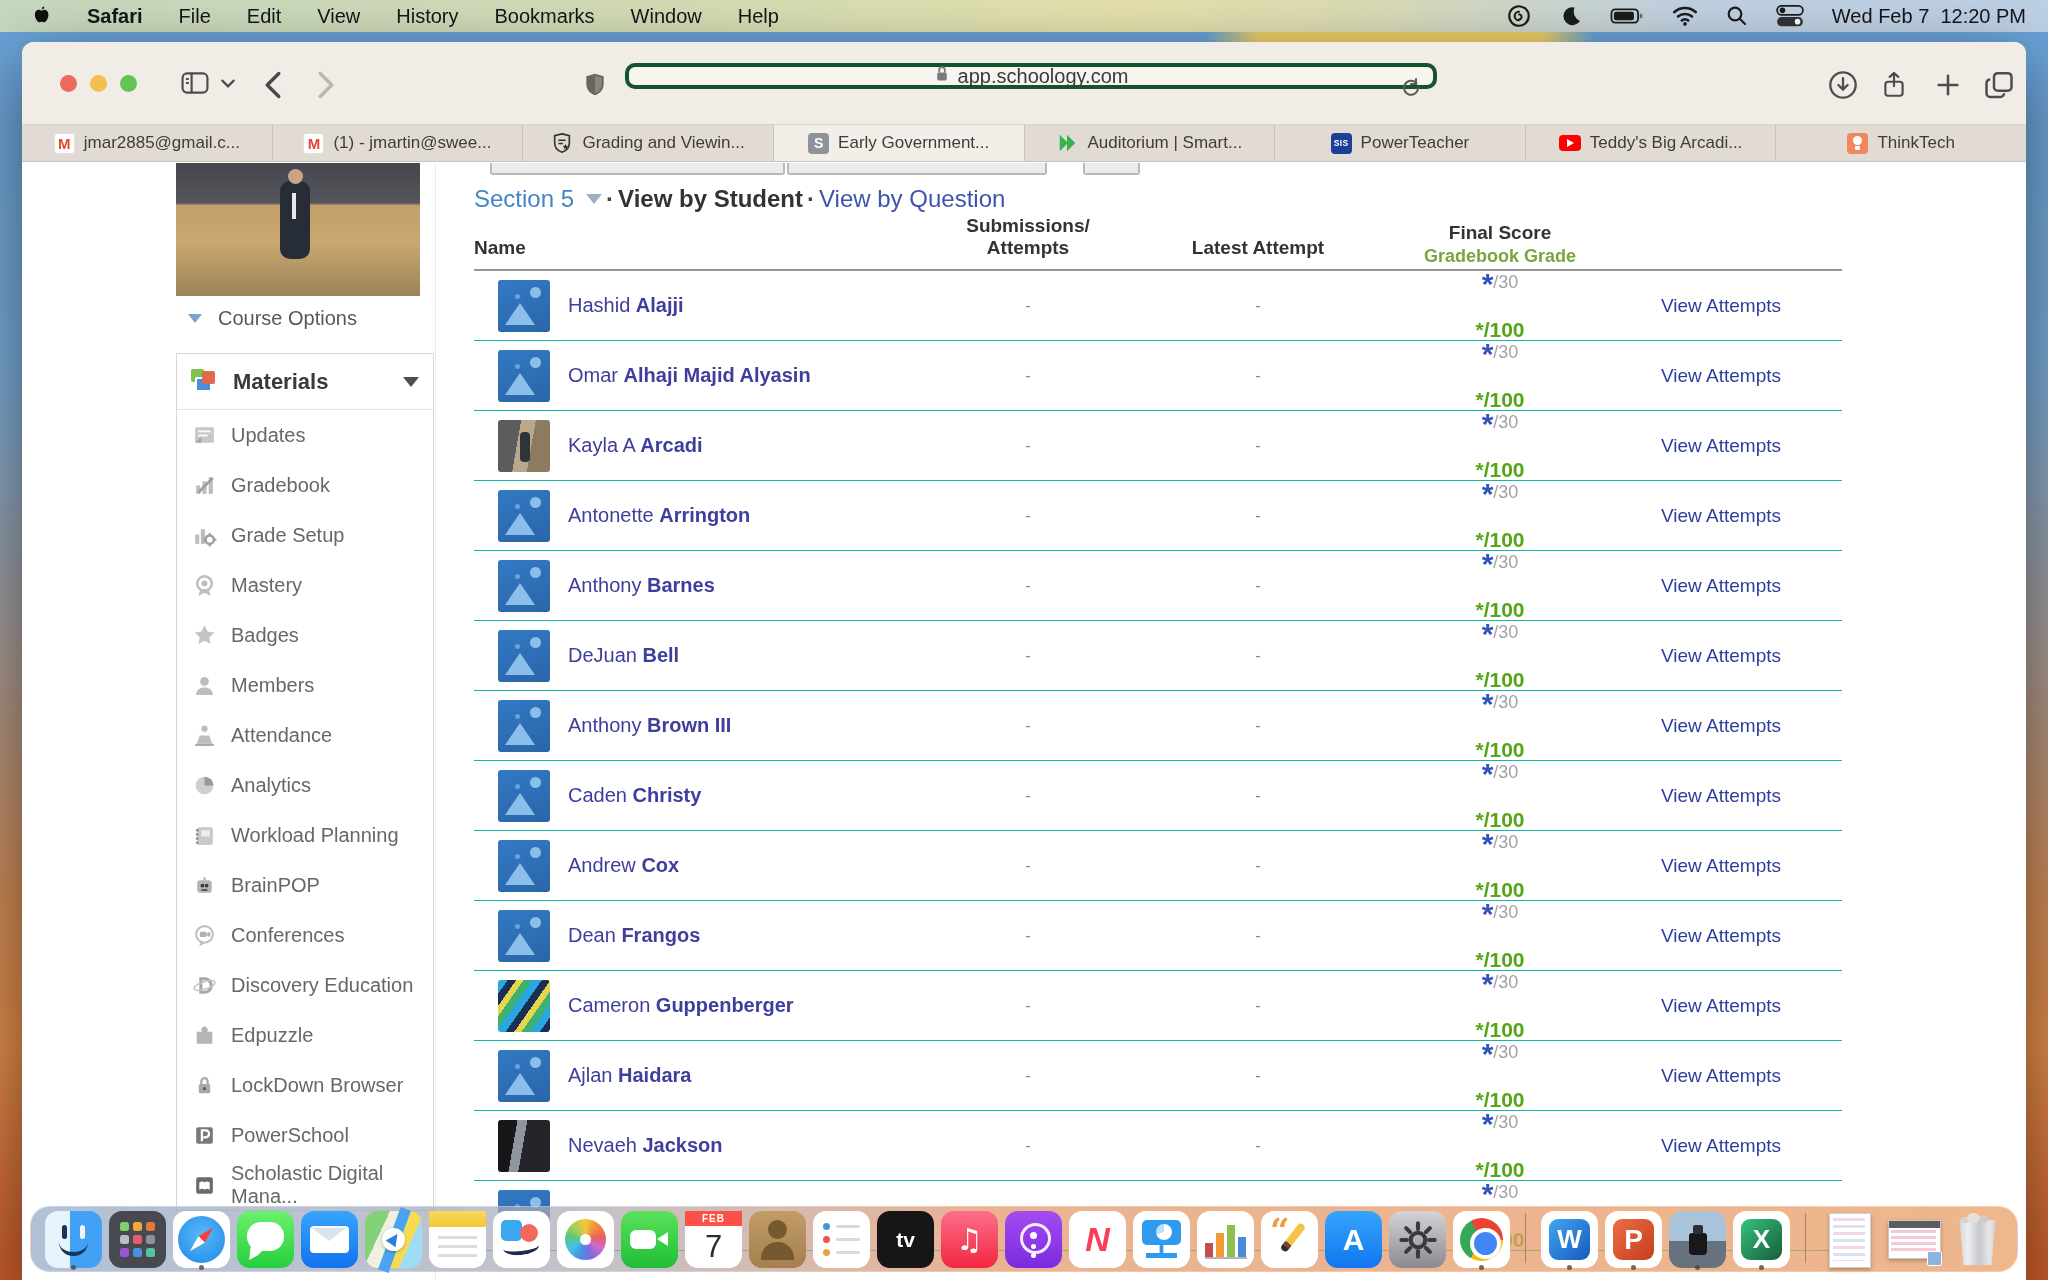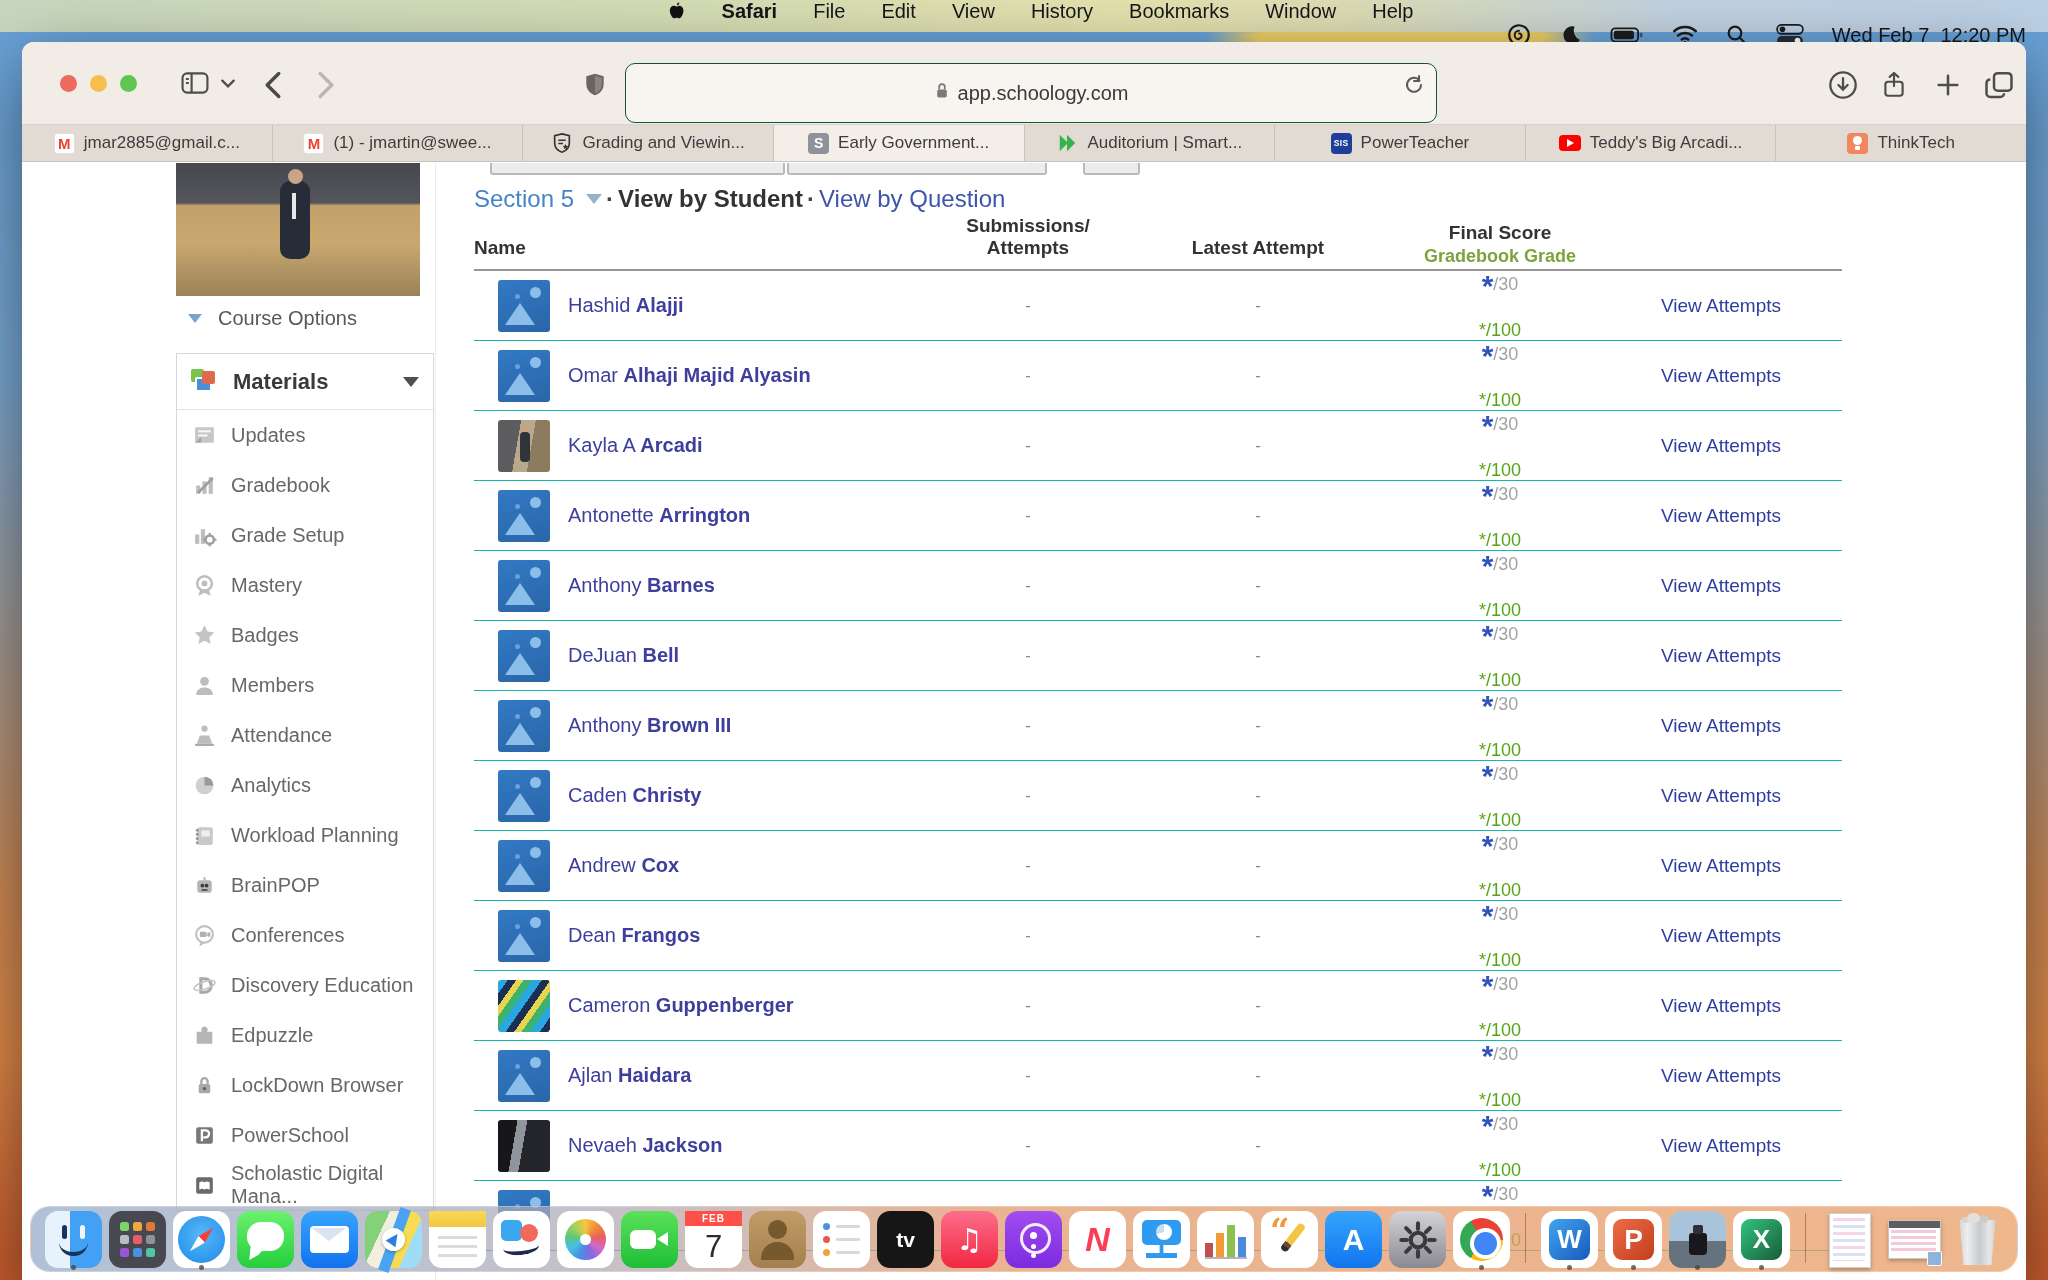--- a/index.html
+++ b/index.html
@@ -6,39 +6,39 @@
   *{box-sizing:border-box;}
   .screen{position:relative;width:2048px;height:1280px;overflow:hidden;
     font-family:"Liberation Sans",sans-serif;
     background:
       radial-gradient(ellipse 260px 40px at 1400px 38px,#ecd069 0%,#ecd069 55%,rgba(236,208,105,0) 75%),
       linear-gradient(180deg,#67a2d8 0%,#7aa9d4 30%,#cf8a55 70%,#e08a4a 82%,#c65a2e 100%);}
 
   
   .menubar{position:absolute;left:0;top:0;width:100%;height:32px;display:flex;align-items:center;
     background:linear-gradient(90deg,#c8d8c0 0%,#d6deb5 35%,#e6e2ae 55%,#ddddb4 66%,#c2d2e2 82%,#bdd1e6 100%);
-    font-size:20px;color:#15151a;flex-direction:column;}
+    font-size:20px;color:#15151a;}
   .mb-left{display:flex;align-items:center;gap:36px;padding-left:32px;}
   .mb-apple{display:flex;align-items:center;}
   .mb-item{white-space:nowrap;}
   .mb-item.bold{font-weight:700;}
   .mb-right{margin-left:auto;display:flex;align-items:center;gap:28px;padding-right:22px;}
   .mb-status{display:flex;align-items:center;gap:28px;}
   .mb-clock{font-size:20px;white-space:pre;}
 
   
   .window{position:absolute;left:22px;top:42px;width:2004px;height:1238px;border-radius:12px 12px 0 0;
     background:#fff;box-shadow:0 22px 70px rgba(0,0,0,.5);overflow:hidden;}
   .toolbar{position:relative;height:83px;background:#f2ece6;border-bottom:1px solid #d8d2ca;}
   .traffic{position:absolute;left:38px;top:33px;display:flex;gap:13px;}
   .tl{width:17px;height:17px;border-radius:50%;}
   .tl.red{background:#ed6a5e;} .tl.yellow{background:#f4bf4f;} .tl.green{background:#61c554;}
   .tb-ic{position:absolute;top:28px;display:flex;align-items:center;justify-content:center;}
-  .urlbar{position:absolute;left:603px;top:21px;width:812px;height:60px;border-radius:10px;
-    background:#f8f4f0;border:1px solid #14532d;display:flex;align-items:center;justify-content:center;gap:8px;
+  .urlbar{position:absolute;left:603px;top:21px;width:812px;height:26px;border-radius:10px;
+    background:#f8f4f0;border:4px solid #14532d;display:flex;align-items:center;justify-content:center;gap:8px;
     font-size:20px;color:#3a3a3a;}
   .url-reload{position:absolute;right:10px;top:8px;}
 
   
   .tabbar{display:flex;height:37px;background:#e1dbd3;border-bottom:1px solid #c9c3bc;}
   .tab{flex:1 1 0;display:flex;align-items:center;justify-content:center;gap:9px;
     border-right:1px solid #c8c2ba;font-size:17px;color:#3d3d3d;overflow:hidden;white-space:nowrap;}
   .tab:last-child{border-right:none;}
   .tab.active{background:#f3eee8;}
   .fv{display:inline-flex;align-items:center;justify-content:center;flex:none;}
@@ -96,21 +96,21 @@
   .c-name{width:466px;display:flex;align-items:center;gap:18px;padding-left:24px;}
   .c-sub{width:176px;text-align:center;color:#8a8a8a;font-size:17px;}
   .c-lat{width:284px;text-align:center;color:#8a8a8a;font-size:17px;}
   .c-score{width:200px;display:flex;flex-direction:column;align-items:center;gap:1px;}
   .c-va{width:242px;text-align:center;}
   .sname{font-size:20px;color:#3e3e9c;text-decoration:none;}
   .sname b{font-weight:700;}
   .s30{display:flex;align-items:flex-start;}
   .star{color:#3355bb;font-size:30px;font-weight:700;line-height:20px;position:relative;top:5px;}
   .den{color:#a2a2a2;font-size:18px;line-height:20px;position:relative;top:3px;}
-  .s100{color:#55a516;font-size:18px;font-weight:400;margin-top:28px;}
+  .s100{color:#55a516;font-size:21px;font-weight:700;margin-top:28px;}
   .va{color:#2e3da0;font-size:19px;font-weight:500;text-decoration:none;}
 
   .av{width:52px;height:52px;border-radius:3px;position:relative;overflow:hidden;flex:none;}
   .av-default{background:linear-gradient(160deg,#3279c4,#2a65a8);}
   .av-default::before{content:'';position:absolute;left:7px;bottom:7px;border-left:15px solid transparent;border-right:15px solid transparent;border-bottom:22px solid rgba(150,200,240,.9);}
   .av-default::after{content:'';position:absolute;right:9px;top:7px;width:11px;height:11px;border-radius:50%;background:rgba(150,200,240,.9);box-shadow:-18px 4px 0 -3px rgba(150,200,240,.55);}
   .av-photo-gym{background:linear-gradient(100deg,#5d5d60 0 38%,#b8a98c 38% 62%,#8c7b5e 62%);}
   .av-photo-gym::before{content:'';position:absolute;left:22px;top:12px;width:10px;height:30px;border-radius:4px;background:#2e3438;}
   .av-photo-gym::after{content:'';position:absolute;left:24px;top:5px;width:7px;height:7px;border-radius:50%;background:#caa37e;}
   .av-stripes{background:repeating-linear-gradient(125deg,#28a7e0 0 8px,#1b2f55 8px 15px,#e8d44d 15px 21px,#3db26e 21px 28px);}

